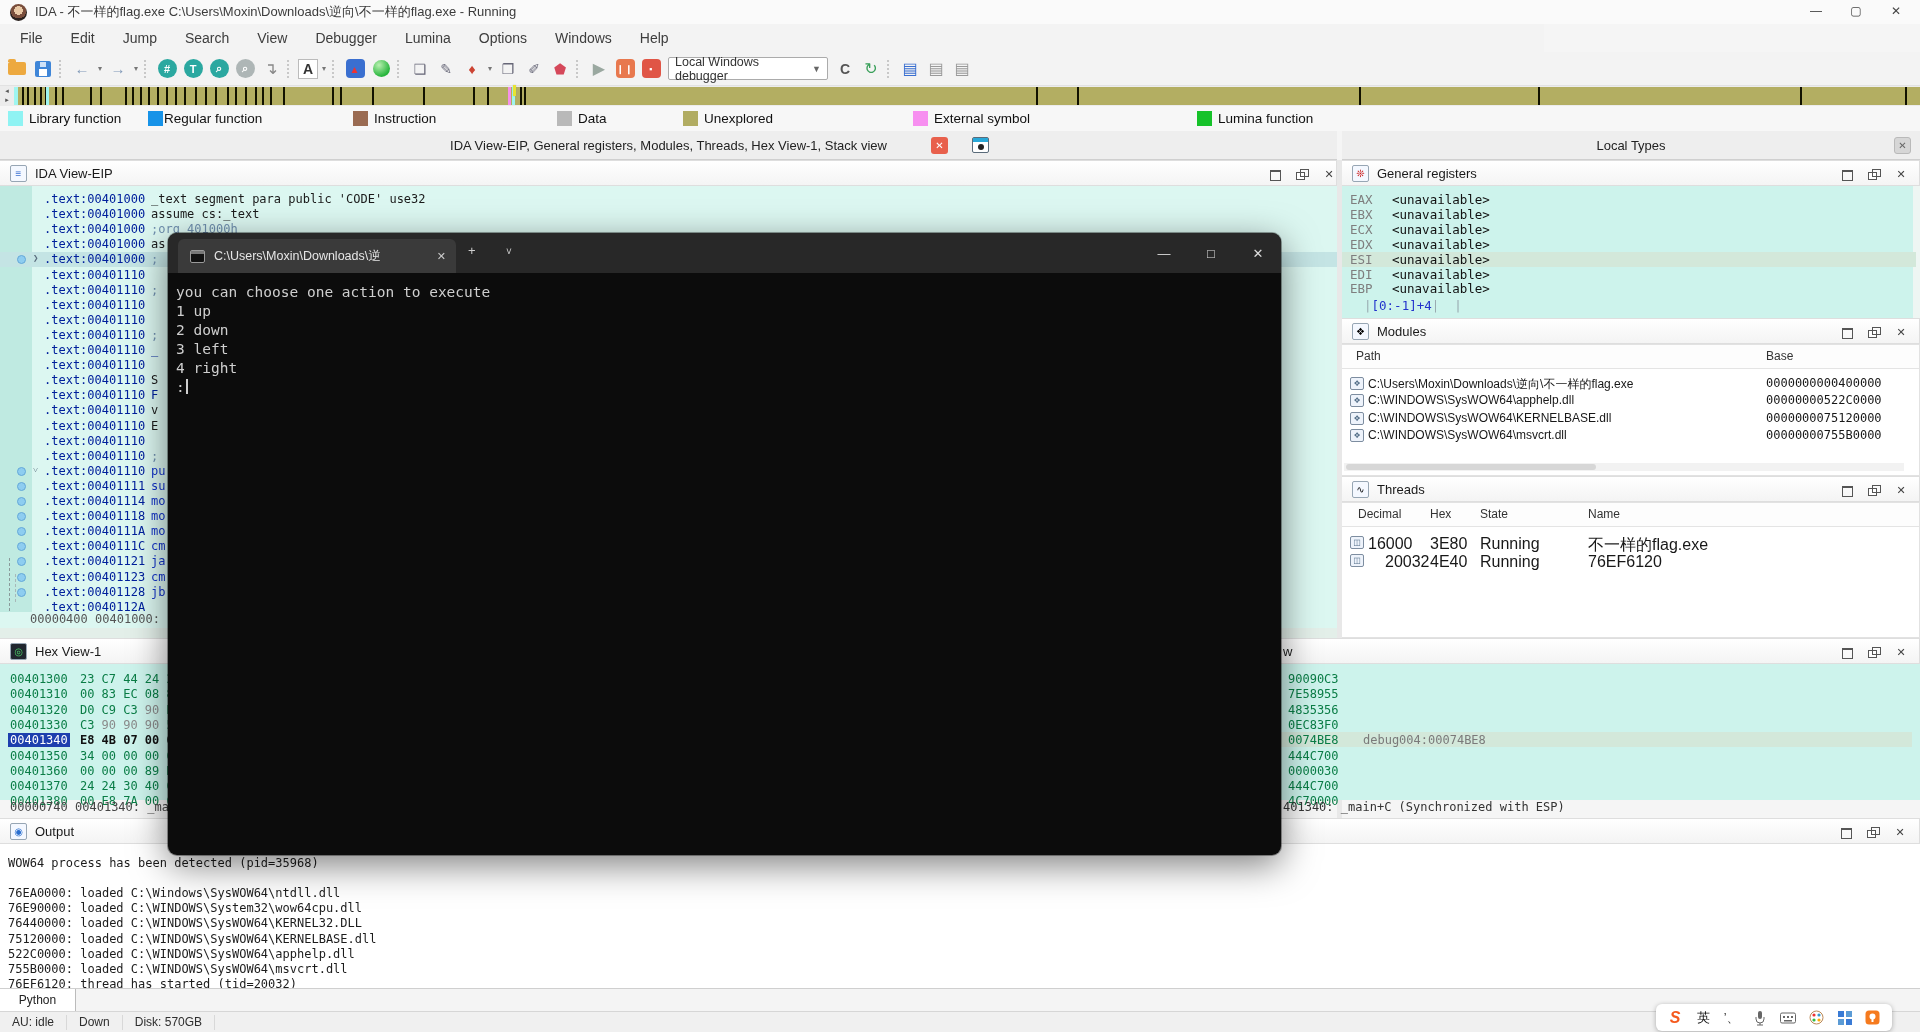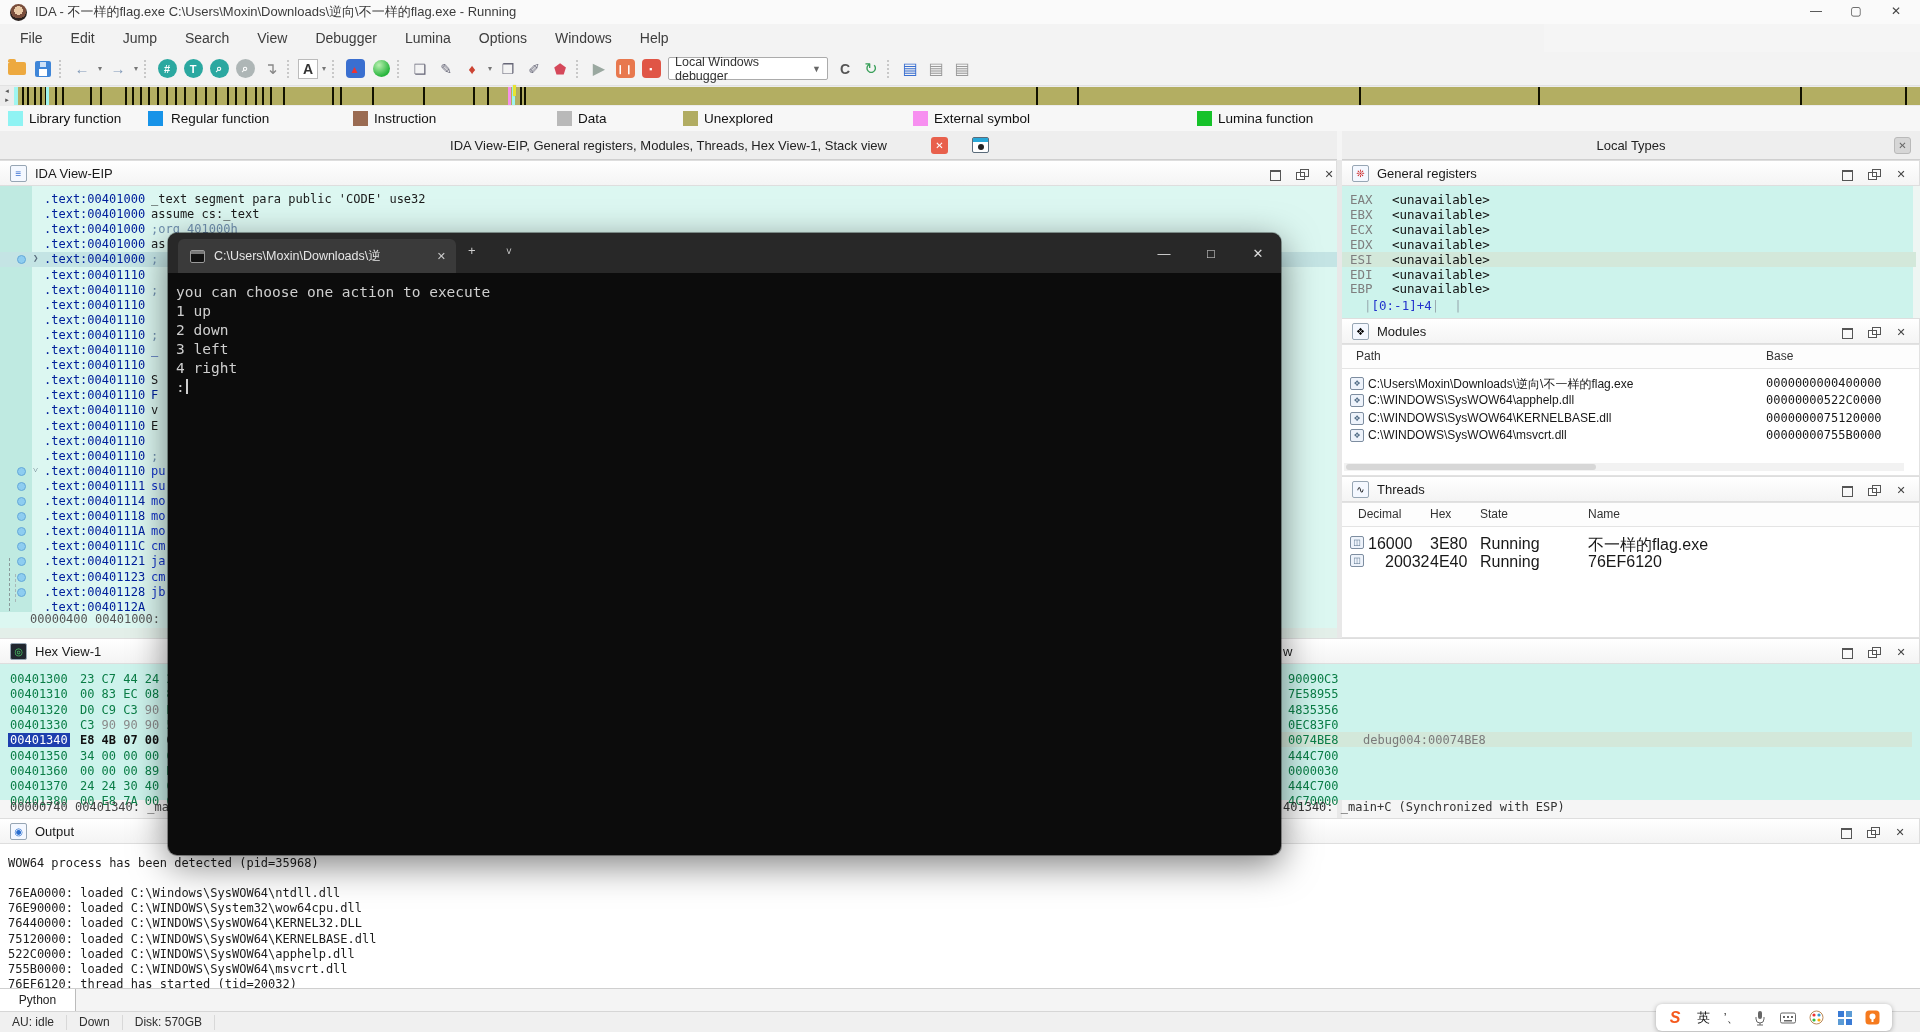--- a/index.html
+++ b/index.html
@@ -323,21 +323,21 @@
         <div class="stripe" style="left: 494px; width: 3px; background: rgb(245, 144, 232);"></div>
         <div class="stripe" style="left: 498px; width: 3px; background: rgb(159, 245, 239);"></div>
         <div id="band-marker" style="left: 499px;"></div>
       </div>
   </div>
 
   <div id="legend" class="abs">
       <div class="leg-sq" style="left: 8px; background: rgb(143, 243, 243);"></div>
       <div class="leg-label" style="left: 29px;">Library function</div>
       <div class="leg-sq" style="left: 148px; background: rgb(23, 147, 232);"></div>
-      <div class="leg-label" style="left: 171px;">Regular function</div>
+      <div class="leg-label" style="left: 164px;">Regular function</div>
       <div class="leg-sq" style="left: 353px; background: rgb(154, 107, 82);"></div>
       <div class="leg-label" style="left: 374px;">Instruction</div>
       <div class="leg-sq" style="left: 557px; background: rgb(185, 185, 185);"></div>
       <div class="leg-label" style="left: 578px;">Data</div>
       <div class="leg-sq" style="left: 683px; background: rgb(177, 172, 98);"></div>
       <div class="leg-label" style="left: 704px;">Unexplored</div>
       <div class="leg-sq" style="left: 913px; background: rgb(247, 143, 240);"></div>
       <div class="leg-label" style="left: 934px;">External symbol</div>
       <div class="leg-sq" style="left: 1197px; background: rgb(22, 194, 42);"></div>
       <div class="leg-label" style="left: 1218px;">Lumina function</div>

